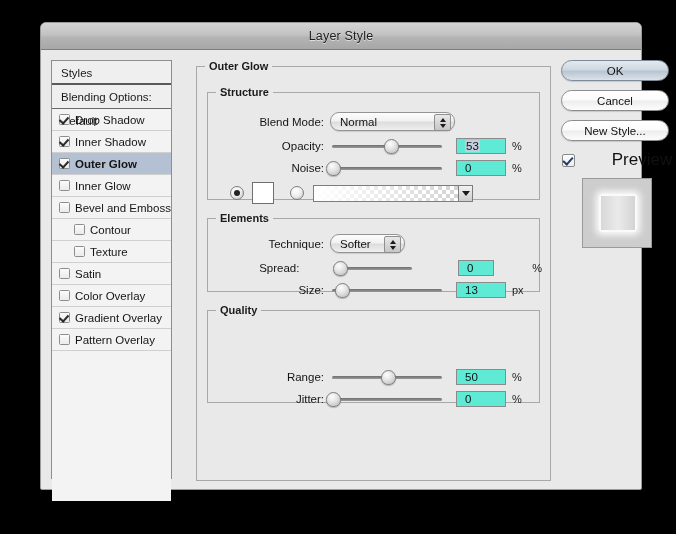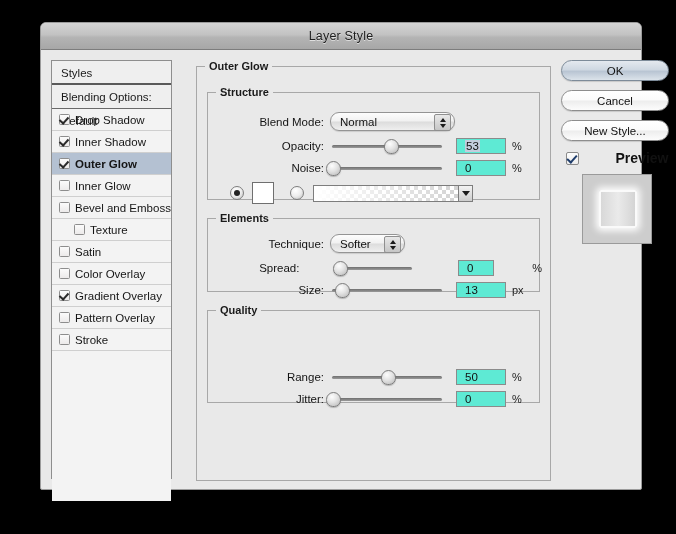--- a/index.html
+++ b/index.html
@@ -202,21 +202,21 @@
     font-size:11.5px;color:#111;
     background:linear-gradient(to bottom,#ffffff 0%,#fbfbfb 48%,#ededed 52%,#fcfcfc 100%);
     box-shadow:0 1px 1px rgba(0,0,0,.14);
     box-sizing:border-box;
   }
   .pbtn.primary{
     background:linear-gradient(to bottom,#e4e9ef 0%,#cfd8e2 45%,#b9c5d3 55%,#dbe3ea 100%);
     border-color:#7d8b99;
   }
   #preview-row{display:flex;align-items:center;justify-content:center;gap:5px;margin:1px 0 8px 0;}
-  #preview-label{font-size:14px;color:#111;font-weight:bold;margin-left:32px;}
+  #preview-label{font-size:17px;color:#111;font-weight:normal;margin-left:32px;}
   #preview-box{
     width:70px;height:70px;margin:0 auto;
     background:#cdcdcd;border:1px solid #9a9a9a;
     position:relative;box-sizing:border-box;
   }
   #preview-inner{
     position:absolute;left:16px;top:15px;width:38px;height:38px;
     background:linear-gradient(to right,#d8d8d8,#eaeaea 50%,#d4d4d4);
     border:2px solid #fafafa;border-radius:2px;
     box-shadow:0 0 7px 3px rgba(255,255,255,.95);
@@ -253,41 +253,41 @@
           <div class="style-row">
             <span class="cb"></span>
             <span class="lbl">Inner Glow</span>
           </div>
           <div class="style-row">
             <span class="cb"></span>
             <span class="lbl">Bevel and Emboss</span>
           </div>
           <div class="style-row indent">
             <span class="cb"></span>
+            <span class="lbl">Contour</span>
+          </div>
+          <div class="style-row indent">
+            <span class="cb"></span>
             <span class="lbl">Texture</span>
           </div>
           <div class="style-row">
             <span class="cb"></span>
             <span class="lbl">Satin</span>
           </div>
           <div class="style-row">
             <span class="cb"></span>
             <span class="lbl">Color Overlay</span>
           </div>
           <div class="style-row">
             <span class="cb on"></span>
             <span class="lbl">Gradient Overlay</span>
           </div>
           <div class="style-row">
             <span class="cb"></span>
             <span class="lbl">Pattern Overlay</span>
-          </div>
-          <div class="style-row">
-            <span class="cb"></span>
-            <span class="lbl">Stroke</span>
           </div>
         </div>
       <div id="styles-fill" style="height:150px"></div>
     </div>
 
     <div id="center">
       <fieldset class="grp" id="grp-outer">
         <legend>Outer Glow</legend>
 
         <fieldset class="grp" id="grp-structure">

